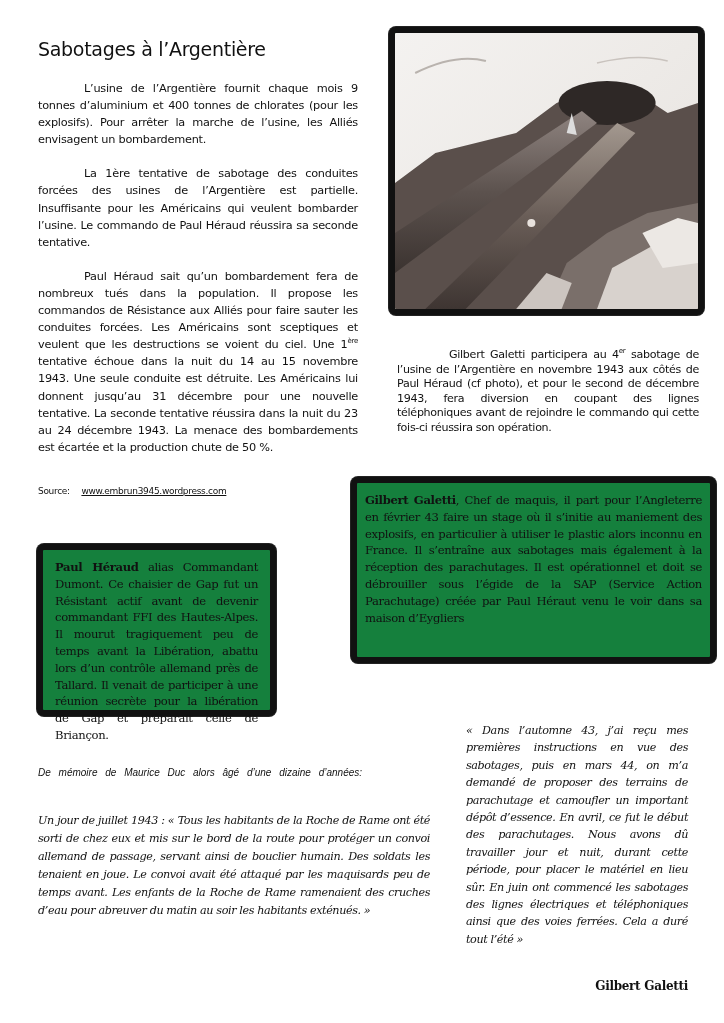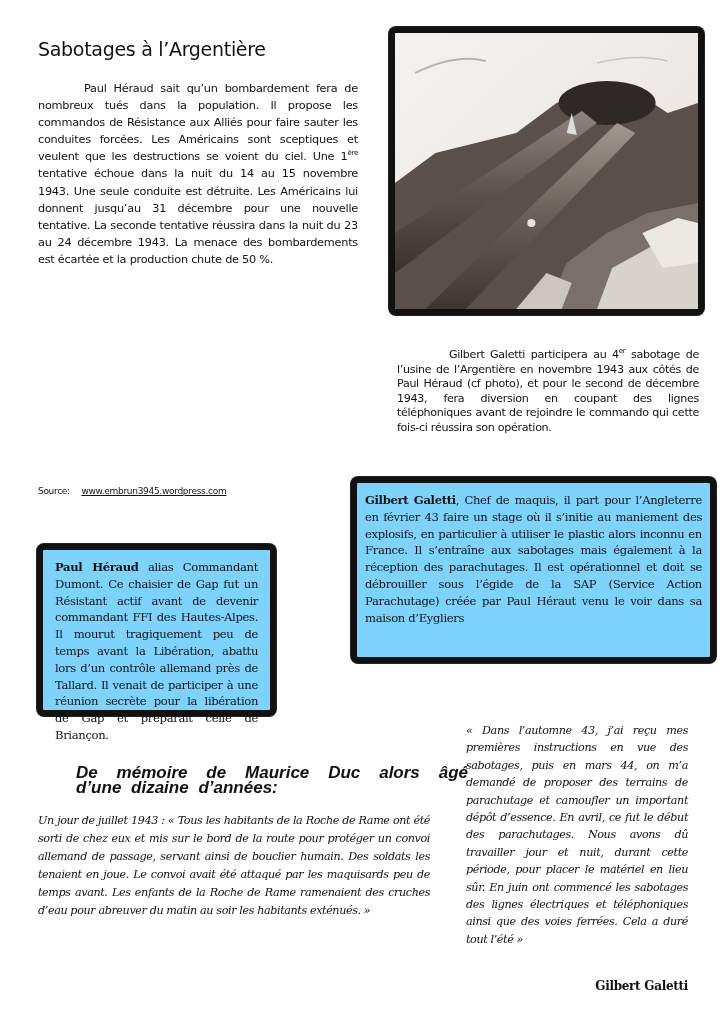--- a/index.html
+++ b/index.html
@@ -21,21 +21,21 @@
   #main-text p:last-child { margin-bottom: 0; }
   sup { font-size: 7px; line-height: 0; vertical-align: super; }
 
   #source {
     position: absolute; left: 38px; top: 486px;
     font-family: "DejaVu Sans", sans-serif; font-size: 9px; letter-spacing: -0.3px; color: #111;
   }
   #source a { color: #111; text-decoration: underline; margin-left: 9px; }
 
   .frame {
-    position: absolute; border: 6px solid #111; border-radius: 7px; background: #7dd3fc;
+    position: absolute; border: 6px solid #111; border-radius: 7px; background: #15803d;
     box-shadow: 0 0 0 1px #222;
   }
 
   #photo-frame { left: 389px; top: 27px; width: 315px; height: 288px; overflow: hidden; }
   #photo-frame svg { display: block; width: 100%; height: 100%; }
 
   #photo-caption {
     position: absolute; left: 397px; top: 348px; width: 302px;
     font-family: "DejaVu Sans", sans-serif; font-size: 11.1px; line-height: 14.6px;
     text-align: justify; letter-spacing: -0.3px; color: #111;
@@ -45,22 +45,22 @@
   #galetti-box { left: 351px; top: 477px; width: 365px; height: 186px; padding: 9px 8px 0 8px; }
   #galetti-box p, #heraud-box p {
     font-family: "DejaVu Serif", serif; font-size: 11.6px; line-height: 16.8px;
     text-align: justify; letter-spacing: -0.35px; color: #111;
   }
 
   #heraud-box { left: 37px; top: 544px; width: 239px; height: 172px; padding: 9px 12px 0 12px; }
 
   #memoire-heading {
     position: absolute; left: 38px; top: 765px; width: 392px;
-    font-family: "Liberation Sans", sans-serif; font-weight: bold; font-style: italic;
-    font-size: 17px; line-height: 15px; text-align: justify; word-spacing: 5px; color: #111; margin-left: 38px;
+    font-family: "Liberation Sans", sans-serif; font-weight: normal; font-style: italic;
+    font-size: 10px; line-height: 15px; text-align: justify; word-spacing: 5px; color: #111;
   }
 
   #memoire-text {
     position: absolute; left: 38px; top: 812px; width: 392px;
     font-family: "DejaVu Serif", serif; font-style: italic;
     font-size: 11.2px; line-height: 18px; text-align: justify; letter-spacing: -0.4px; color: #111;
   }
 
   #quote {
     position: absolute; left: 466px; top: 722px; width: 222px;
@@ -71,20 +71,22 @@
     position: absolute; left: 466px; top: 979px; width: 222px; text-align: right;
     font-family: "DejaVu Serif", serif; font-weight: bold; font-size: 12px; letter-spacing: -0.3px; color: #111;
   }
 </style>
 </head>
 <body>
 
 <h1 id="title">Sabotages à l’Argentière</h1>
 
 <div id="main-text">
+  <p>L’usine de l’Argentière fournit chaque mois 9 tonnes d’aluminium et 400 tonnes de chlorates (pour les explosifs). Pour arrêter la marche de l’usine, les Alliés envisagent un bombardement.</p>
+  <p>La 1ère tentative de sabotage des conduites forcées des usines de l’Argentière est partielle. Insuffisante pour les Américains qui veulent bombarder l’usine. Le commando de Paul Héraud réussira sa seconde tentative.</p>
   <p><span>Paul Héraud sait qu’un bombardement fera de nombreux tués dans la population. Il propose les commandos de Résistance aux Alliés pour faire sauter les conduites forcées. Les Américains sont sceptiques et veulent que les destructions se voient du ciel. Une 1</span><sup>ère</sup><span> tentative échoue dans la nuit du 14 au 15 novembre 1943. Une seule conduite est détruite. Les Américains lui donnent jusqu’au 31 décembre pour une nouvelle tentative. La seconde tentative réussira dans la nuit du 23 au 24 décembre 1943. La menace des bombardements est écartée et la production chute de 50 %.</span></p>
 </div>
 
 <div id="source">
   <span>Source: </span><a>www.embrun3945.wordpress.com</a>
 </div>
 
 <div id="photo-frame" class="frame">
   <svg viewBox="0 0 300 276" preserveAspectRatio="none">
     <defs>

